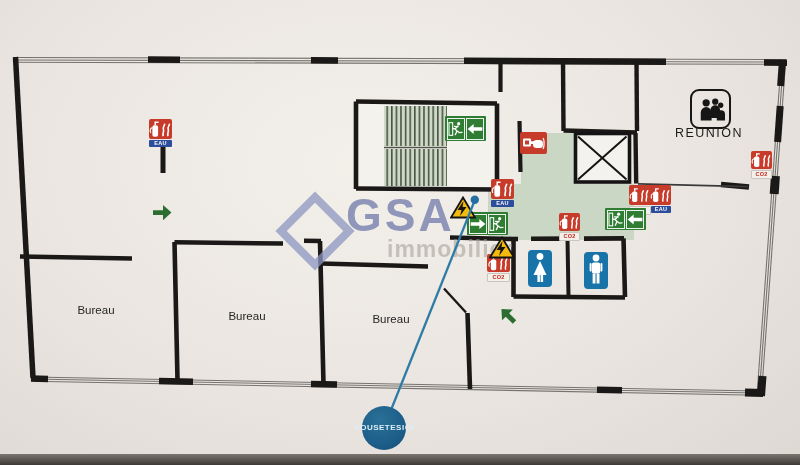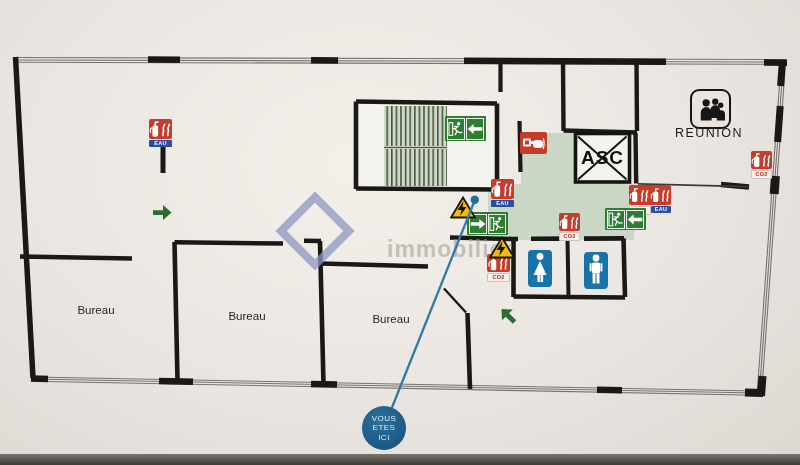--- a/index.html
+++ b/index.html
@@ -45,22 +45,22 @@
   .exit .cell svg{width:100%;height:100%;}
   .wc{width:24px;height:37px;background:#1773a8;border-radius:4px;display:flex;}
   .wc svg{width:100%;height:100%;}
   .tri{width:26px;height:23px;}
   .reunion-icon{left:690px;top:89px;width:37px;height:36px;border:2.6px solid #161616;
      border-radius:9px;display:flex;align-items:center;justify-content:center;}
   .reunion-icon svg{width:30px;height:29px;}
   
   .marker{z-index:45;left:362px;top:406px;width:44px;height:44px;border-radius:50%;
      background:radial-gradient(circle at 40% 32%, #2a7096 0%, #1d5e8a 60%, #164c72 100%);
-     display:flex;flex-direction:column;align-items:center;justify-content:center;
-     color:#ddeef8;font-size:8px;font-weight:normal;line-height:1.15;letter-spacing:.5px;}
+     display:flex;flex-direction:row;align-items:center;justify-content:center;
+     color:#ddeef8;font-size:8px;font-weight:bold;line-height:1.15;letter-spacing:.5px;}
 </style>
 </head>
 <body>
 
 <svg width="0" height="0" style="position:absolute" aria-hidden="true">
   <defs>
     <pattern id="stairp" width="4.6" height="4" patternUnits="userSpaceOnUse">
       <rect width="4.6" height="4" fill="#cfd9c8"></rect>
       <rect width="1.6" height="4" fill="#4a5544"></rect>
     </pattern>
@@ -202,27 +202,27 @@
 
     <g fill="#2c6e31">
       <polygon points="153,210.2 163,210.2 163,205 171.5,212.6 163,220.2 163,215 153,215"></polygon>
       <g transform="translate(508,315.5) rotate(-135)">
         <polygon points="-9.2,-2.4 0.8,-2.4 0.8,-7.6 9.3,0 0.8,7.6 0.8,2.4 -9.2,2.4"></polygon>
       </g>
     </g>
   </svg>
 
   <div class="abs wm-diamond"></div>
+  <div class="abs wm-brand">GSA</div>
   <div class="abs wm-sub">immobilier</div>
 
   <div class="abs room-label" style="left:61px;top:304px;">Bureau</div>
   <div class="abs room-label" style="left:212px;top:310px;">Bureau</div>
   <div class="abs room-label" style="left:356px;top:313px;">Bureau</div>
   <div class="abs reunion-label">REUNION</div>
-  <div class="abs asc-label">ASC</div>
 
   <div class="abs icon reunion-icon">
     <svg viewBox="0 0 24 24">
         <use href="#people" xlink:href="#people"></use>
       </svg>
   </div>
 
   <div class="abs icon ext" style="left:149px;top:119px;">
     <div class="ext-body">
         <svg viewBox="0 0 24 20">

